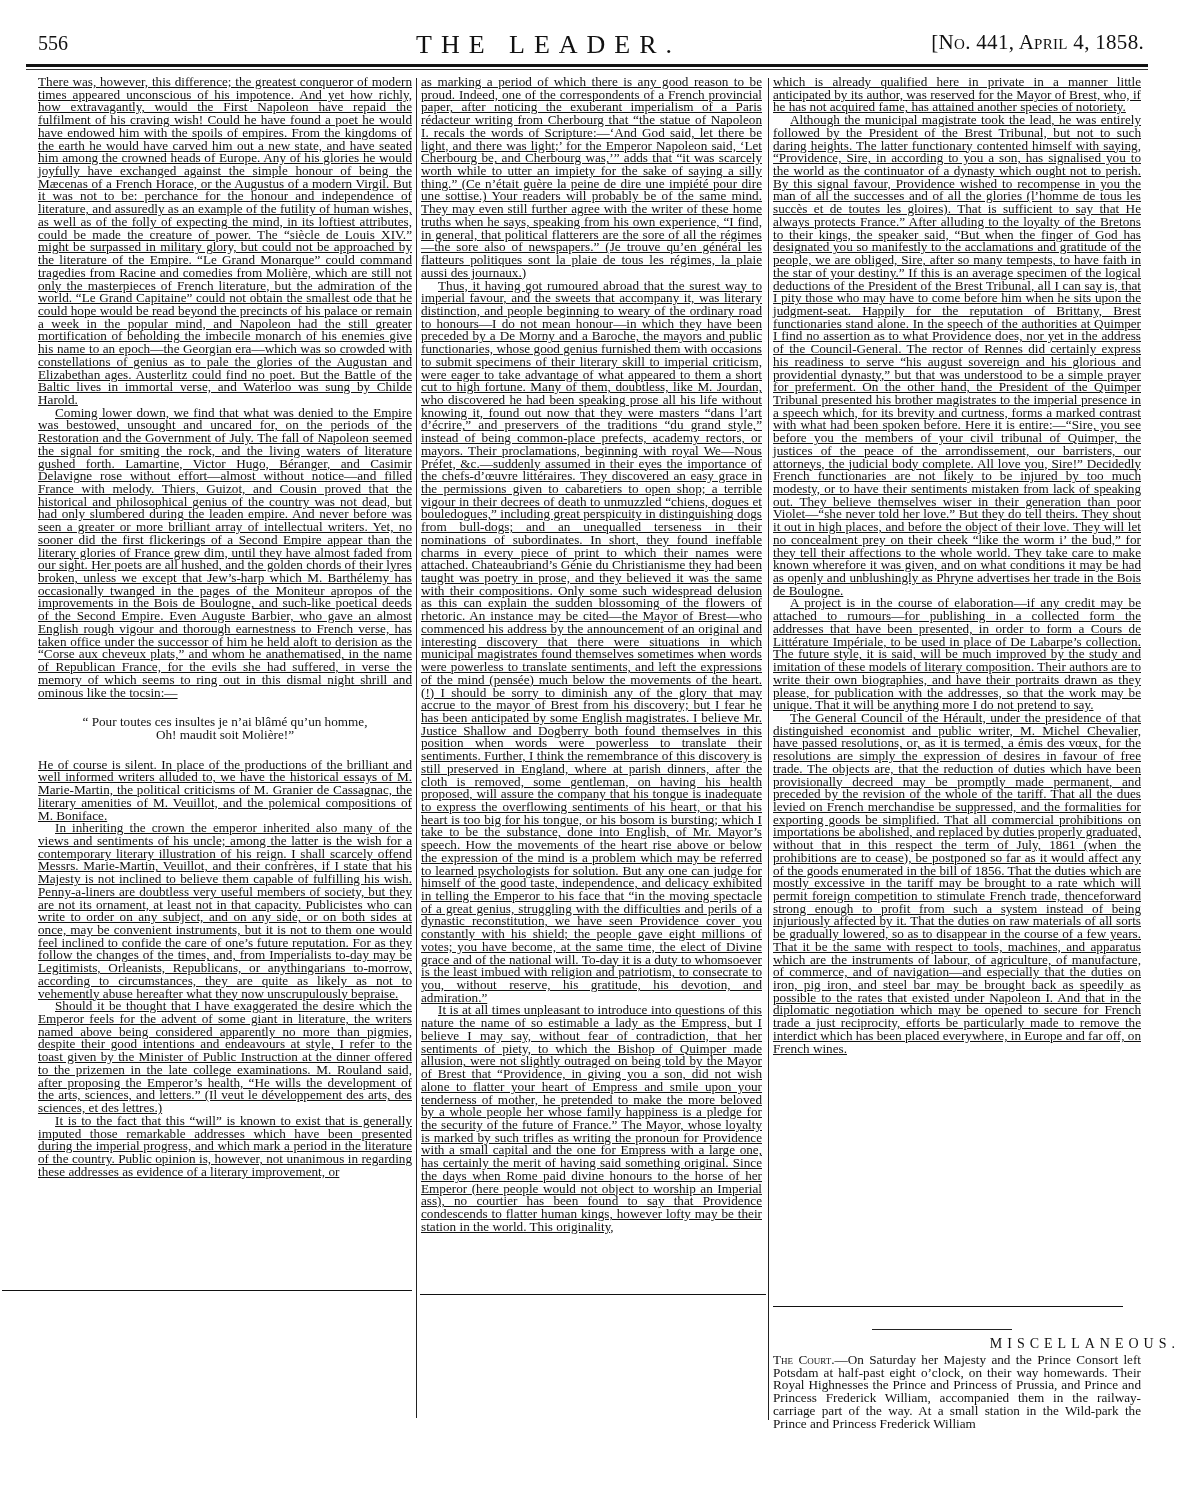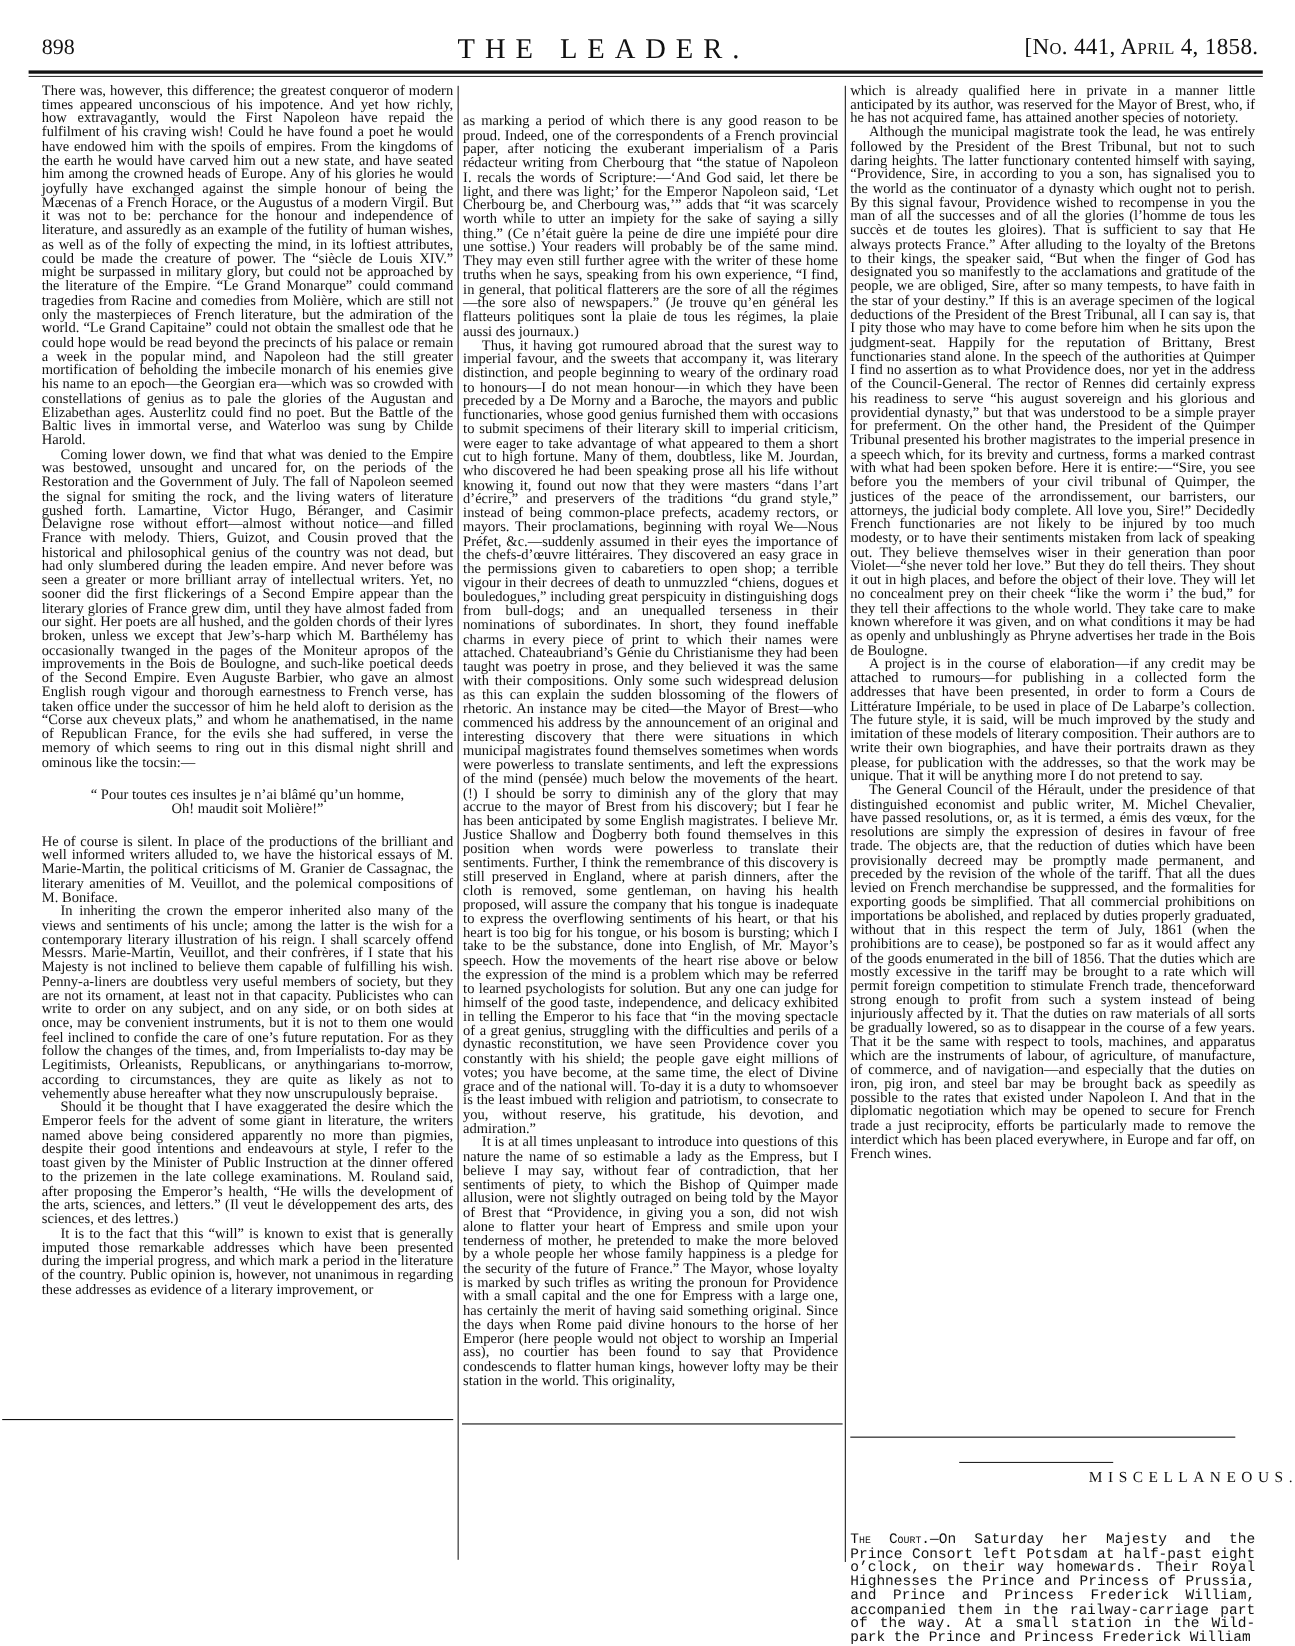--- a/index.html
+++ b/index.html
@@ -30,47 +30,47 @@
   }
   .rule-thin {
     position: absolute; left: 26px; top: 69px; width: 1122px; height: 1px; background: #333;
   }
   .col {
     position: absolute; top: 76px;
     font-family: "Liberation Serif", serif;
     font-size: 13.2px; line-height: 12.72px;
     text-align: justify; hyphens: manual;
   }
-  .col p { margin: 0; text-indent: 0; }
+  .col p { margin: 0; text-indent: 0; text-decoration: underline; }
   .col p.ind { text-indent: 17px; }
   .col1 { left: 38px; width: 374px; }
-  .col2 { left: 421px; width: 341px; margin-top: 28px; }
+  .col2 { left: 421px; width: 341px; }
   .col3 { left: 773px; width: 368px; }
   .vrule { position: absolute; top: 78px; width: 1px; background: #222; }
   .vr1 { left: 416px; height: 1340px; }
   .vr2 { left: 768px; height: 1342px; }
   .quote { text-align: center; margin: 17px; }
   .quote span { display: block; }
   .cut-rule { position: absolute; height: 2px; background: #111; }
   .section-divider { position: absolute; left: 872px; top: 1329px; width: 140px; height: 1px; background: #222; }
   .section-heading {
     position: absolute; left: 812px; top: 1336px; width: 368px; text-align: right;
     font-family: "Liberation Serif", serif; font-size: 14px; letter-spacing: 5px;
   }
   .misc { position: absolute; left: 773px; top: 1354px; width: 368px;
-    font-family: Liberation Mono, monospace; font-size: 13.2px; line-height: 12.72px; text-align: justify; margin-top: 40px; }
+    font-family: Liberation Serif, serif; font-size: 13.2px; line-height: 12.72px; text-align: justify; }
   .misc .sc { font-variant: small-caps; }
 </style>
 </head>
 <body>
 
 <div class="page">
 
   <div class="masthead">
-    <span class="page-number">898</span>
+    <span class="page-number">556</span>
     <span class="paper-title">THE LEADER.</span>
     <span class="issue-info sc" style="font-variant: small-caps;">[No. 441, April 4, 1858.</span>
   </div>
   <div class="rule-thick"></div>
   <div class="rule-thin"></div>
 
   <div class="vrule vr1"></div>
   <div class="vrule vr2"></div>
 
   <div class="col col1">

